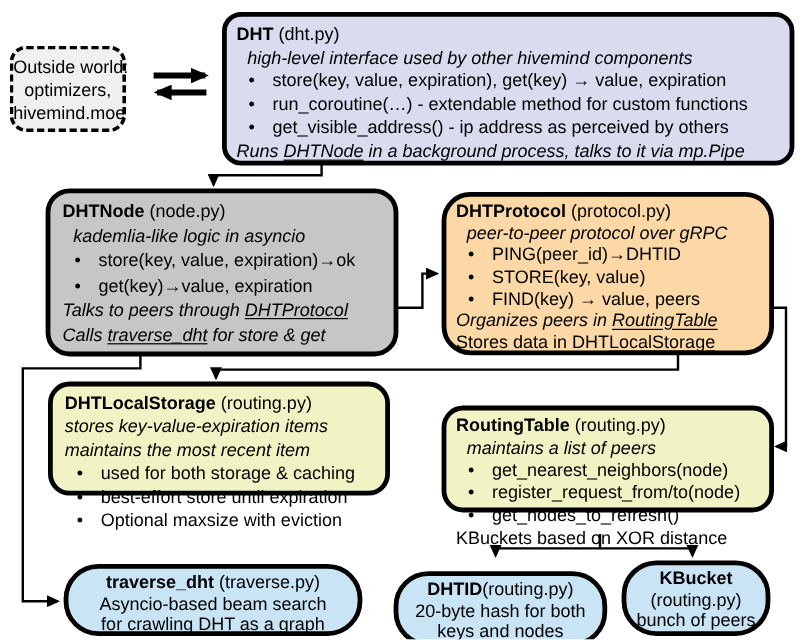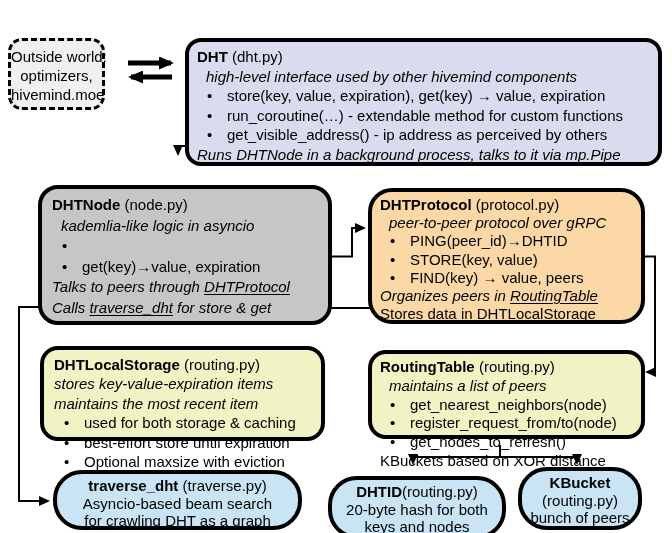--- a/index.html
+++ b/index.html
@@ -1,41 +1,41 @@
 <!DOCTYPE html>
 <html><head>
 <meta charset="utf-8">
 <style>
   html,body{margin:0;padding:0;background:#fff;}
   #stage{
     position:relative;width:672px;height:533px;background:#ffffff;overflow:hidden;
     font-family:"Liberation Sans","DejaVu Sans",sans-serif;color:#000;
   }
   .box{position:absolute;box-sizing:border-box;border:4px solid #000;}
-  .round{border-radius:18px;margin-top:28px;}
+  .round{border-radius:18px;}
   .line{white-space:nowrap;}
   .it{font-style:italic;}
   .b{font-weight:bold;}
   .u{text-decoration:underline;text-underline-offset:2px;}
   .sub{padding-left:9px;}
   .bullet{display:flex;}
   .dot{flex:none;width:20px;padding-left:10px;}
   svg.overlay{position:absolute;left:0;top:0;pointer-events:none;}
 
   #outside-box{left:8px;top:38px;width:97px;height:72px;border:3px dashed #000;border-radius:14px;
     background:#f0f0f0;text-align:center;font-size:15px;line-height:19px;padding-top:6px;}
   #dht-box{left:185px;top:10px;width:477px;height:128px;background:#d8dcee;border-radius:16px;
     font-size:15px;line-height:19.6px;padding:5px 8px;}
   #dhtnode-box{left:38px;top:157px;width:294px;height:140px;background:#c6c6c6;border-radius:20px;
     font-size:15px;line-height:20.5px;padding:6px 6px 0 10px;}
   #dhtprotocol-box{left:368px;top:160px;width:277px;height:136px;background:#fcd8a6;border-radius:24px;
     font-size:15px;line-height:18.2px;padding:4px 4px 0 8px;}
   #dhtlocalstorage-box{left:40px;top:318px;width:285px;height:95px;background:#f2f3c4;border-radius:18px;
     font-size:15px;line-height:19.4px;padding:5px 4px 0 10px;}
-  #routingtable-box{left:368px;top:322px;width:277px;height:89px;background:#f2f3c4;border-radius:18px;
+  #routingtable-box{left:368px;top:338px;width:277px;height:89px;background:#f2f3c4;border-radius:18px;
     font-size:15px;line-height:18.8px;padding:4px 4px 0 8px;}
   .leaf{background:#c8e4f5;text-align:center;font-size:15px;line-height:17.5px;padding-top:3px;border-radius:29px;}
   #traverse-box{left:53px;top:470px;width:249px;height:60px;}
   #dhtid-box{left:328px;top:476px;width:178px;height:63px;}
   #kbucket-box{left:518px;top:467px;width:124px;height:63px;}
 </style>
 </head>
 <body>
 
 <div id="stage">
@@ -95,20 +95,21 @@
         <span>get_visible_address() - ip address as perceived by others</span>
       </div>
     <div class="line it"><span>Runs </span><span class="u">DHTNode</span><span> in a background process, talks to it via mp.Pipe</span></div>
   </div>
 
   <div class="box round" id="dhtnode-box">
     <div class="line"><span class="b">DHTNode</span><span> (node.py)</span></div>
     <div class="line it sub">kademlia-like logic in asyncio</div>
     <div class="line bullet">
         <span class="dot">•</span>
+        <span>store(key, value, expiration)→ok</span>
       </div>
     <div class="line bullet">
         <span class="dot">•</span>
         <span>get(key)→value, expiration</span>
       </div>
     <div class="line it"><span>Talks to peers through </span><span class="u">DHTProtocol</span></div>
     <div class="line it"><span>Calls </span><span class="u">traverse_dht</span><span> for store &amp; get</span></div>
   </div>
 
   <div class="box round" id="dhtprotocol-box">

